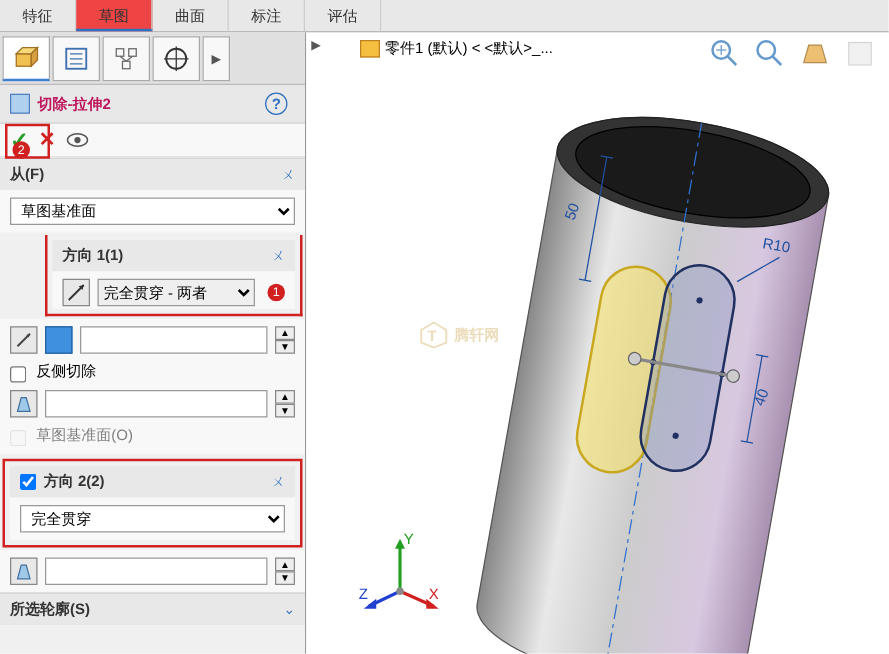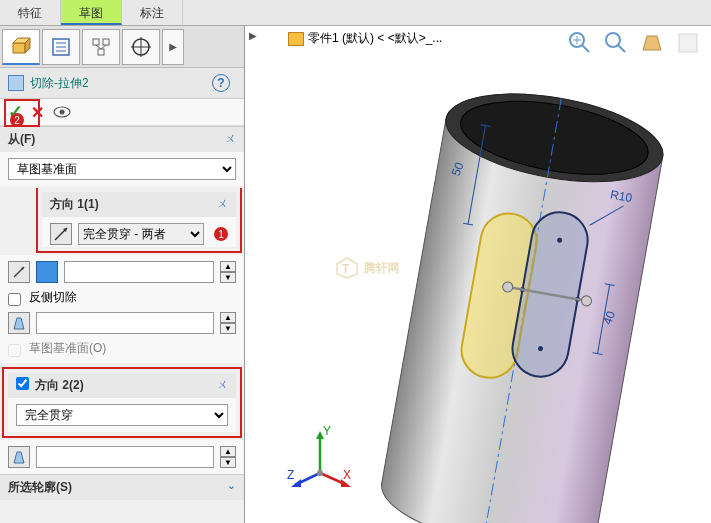--- a/index.html
+++ b/index.html
@@ -1,45 +1,45 @@
 <!DOCTYPE html>
 <html><head>
 <meta charset="utf-8">
 <style>
 * { margin: 0; padding: 0; box-sizing: border-box; font-family: "Microsoft YaHei", sans-serif; font-size: 12px; }
 body { width: 711px; height: 523px; background: #fff; overflow: hidden; position: relative; }
 
 
 .tabs { display: flex; height: 26px; background: #e8e8e8; border-bottom: 1px solid #aaa; }
 .tab { padding: 5px 18px; border-right: 1px solid #ccc; cursor: pointer; color: #333; }
-.tab.active { background: #bef264; border-bottom: 2px solid #3070c0; font-weight: 500; }
+.tab.active { background: #ef4444; border-bottom: 2px solid #3070c0; font-weight: 500; }
 
 .main { display: flex; height: 497px; }
 
 
 .left { width: 245px; background: #f0f0f0; border-right: 1px solid #999; display: flex; flex-direction: column; overflow-y: auto; }
 
 .mgr-tabs { display: flex; height: 42px; background: #e0e0e0; align-items: center; gap: 2px; padding: 2px; border-bottom: 1px solid #bbb; }
 .mgr-tab { width: 38px; height: 36px; border: 1px solid #aaa; background: #f8f8f8; display: flex; align-items: center; justify-content: center; cursor: pointer; }
 .mgr-tab.active { background: #fff; border-bottom: 2px solid #4080d0; }
 .help-icon { margin-left: auto; margin-right: 6px; width: 18px; height: 18px; border-radius: 50%; border: 1.5px solid #3070c0; color: #3070c0; display: flex; align-items: center; justify-content: center; font-weight: bold; cursor: pointer; }
 
 .feat-title { display: flex; align-items: center; padding: 6px 8px; gap: 6px; background: #e8e8e8; border-bottom: 1px solid #ccc; }
 .feat-icon { width: 16px; height: 16px; background: #b0d0f0; border: 1px solid #5080c0; }
-.feat-title-text { font-weight: normal; color: #0f766e; }
+.feat-title-text { font-weight: bold; color: #be185d; }
 
 .confirm-row { display: flex; align-items: center; padding: 2px 8px; gap: 8px; background: #f8f8f8; border-bottom: 1px solid #ddd; position: relative; }
 .check { color: #2a9d2a; font-size: 18px; font-weight: bold; cursor: pointer; }
 .x { color: #d02020; font-size: 16px; font-weight: bold; cursor: pointer; }
 .eye { width: 18px; height: 12px; cursor: pointer; }
 .badge { position: absolute; left: 10px; top: 14px; width: 14px; height: 14px; border-radius: 50%; background: #d02020; color: #fff; font-size: 10px; display: flex; align-items: center; justify-content: center; }
 .red-box-conf { position: absolute; left: 4px; top: 0; width: 36px; height: 28px; border: 2px solid #d02020; pointer-events: none; }
 
 .section { border-top: 1px solid #ccc; }
-.section-hdr { display: flex; align-items: flex-start; padding: 4px 8px; background: #e8e8e8; cursor: pointer; }
+.section-hdr { display: flex; align-items: center; padding: 4px 8px; background: #e8e8e8; cursor: pointer; }
 .section-hdr-text { flex: 1; font-weight: bold; color: #333; }
 .chevron { color: #3070c0; font-size: 11px; }
 
 .section-body { padding: 6px 8px; background: #f8f8f8; display: flex; flex-direction: column; gap: 6px; }
 
 .combo { display: flex; width: 100%; position: relative; border-radius: 10px; }
 .combo select { flex: 1; height: 22px; border: 1px solid #999; background: #fff; padding: 0 4px; font-size: 12px; }
 
 .row { display: flex; align-items: center; gap: 6px; }
 .icon-btn { width: 22px; height: 22px; border: 1px solid #888; background: #e8e8e8; display: flex; align-items: center; justify-content: center; cursor: pointer; }
@@ -66,21 +66,23 @@
 .watermark { position: absolute; left: 90px; top: 230px; opacity: 0.3; font-size: 16px; color: #c09020; font-weight: bold; }
 
 .model-svg { position: absolute; left: 0; top: 0; width: 100%; height: 100%; }
 </style>
 </head>
 <body>
 
 <div class="tabs">
   <div class="tab">特征</div>
   <div class="tab active">草图</div>
+  <div class="tab">曲面</div>
   <div class="tab">标注</div>
+  <div class="tab">评估</div>
 </div>
 
 <div class="main">
 
   <div class="left">
 
     <div class="mgr-tabs">
       <div class="mgr-tab active">
         <svg width="22" height="22">
             <rect x="3" y="8" width="12" height="10" fill="#f0c050" stroke="#a07020"></rect>

